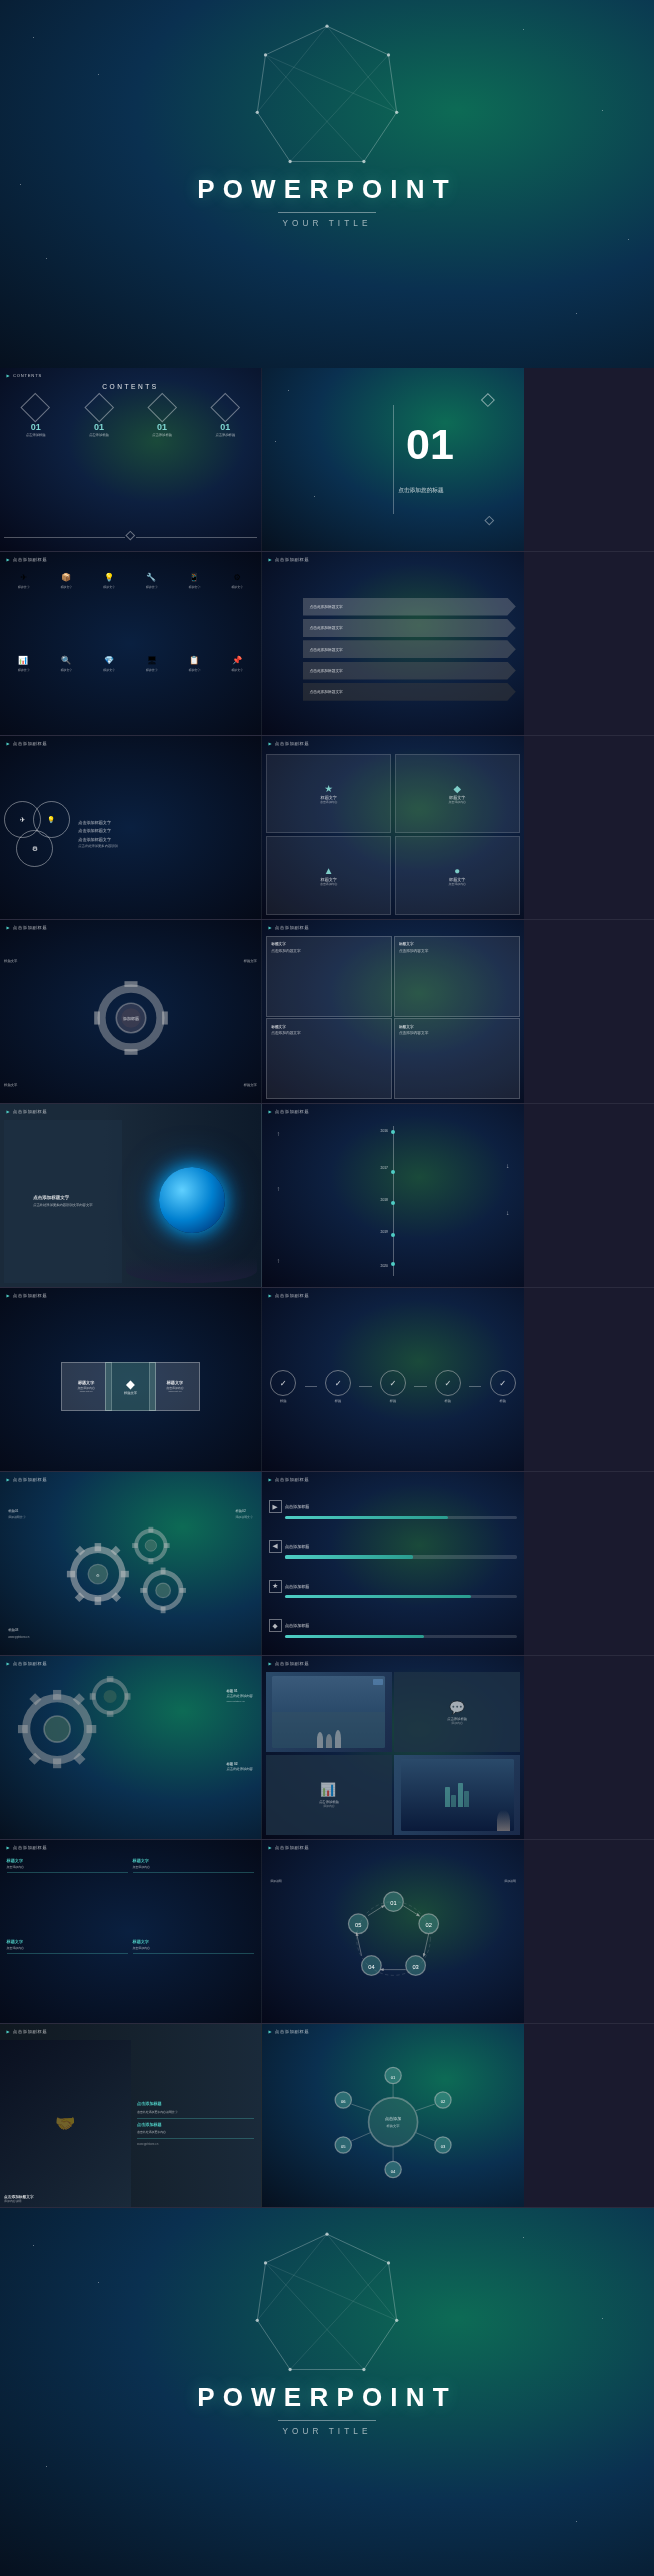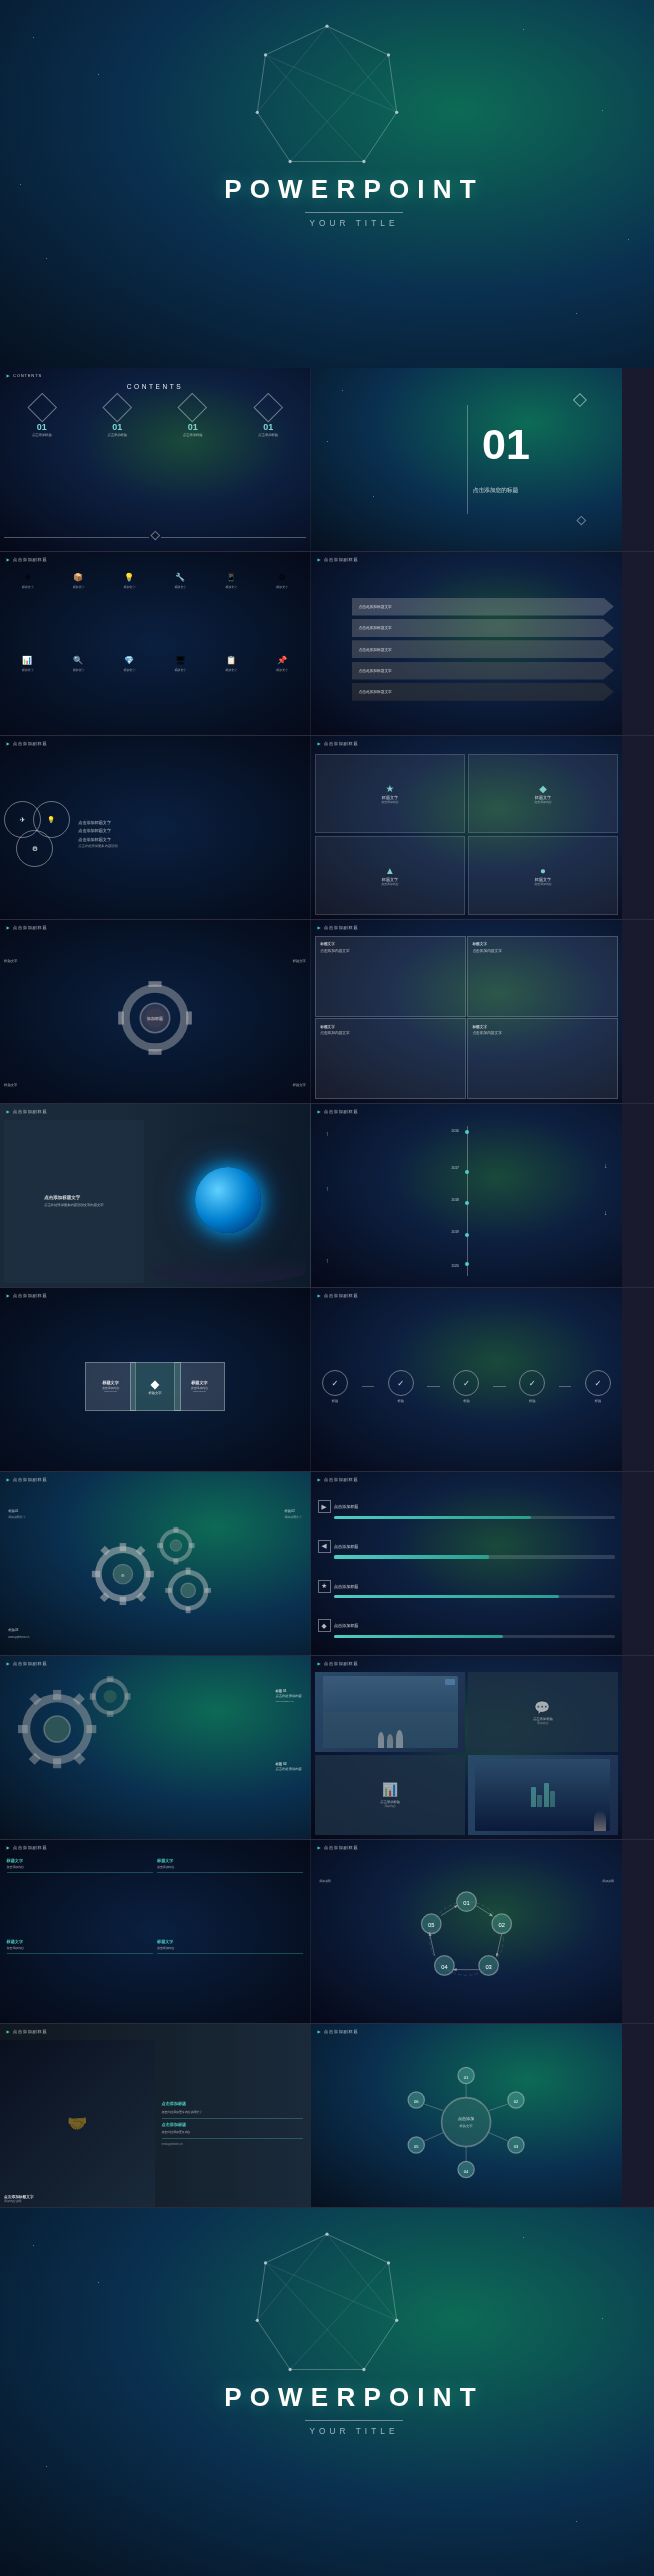--- a/index.html
+++ b/index.html
@@ -1,33 +1,32 @@
 <!DOCTYPE html>
 <html style="font-size:13px"><head>
   <meta charset="utf-8">
   <style>
     * { margin: 0; padding: 0; box-sizing: border-box; }
     body { width: 654px; background: #1a1a2e; font-family: 'Arial', sans-serif; }
 
     .slide {
-      width: 311px;
+      width: 262px;
       height: 183px;
       display: inline-block;
       vertical-align: top;
       position: relative;
       overflow: hidden;
     }
 
     .slide-full {
       width: 654px;
       height: 368px;
       display: block;
       position: relative;
       overflow: hidden;
-      padding-left: 27px;
     }
 
     .slide-row {
       width: 654px;
       display: flex;
     }
 
     
     .bg-space-dark {
       background: radial-gradient(ellipse at 60% 40%, #1a4a3a 0%, #0d2040 40%, #050818 100%);

